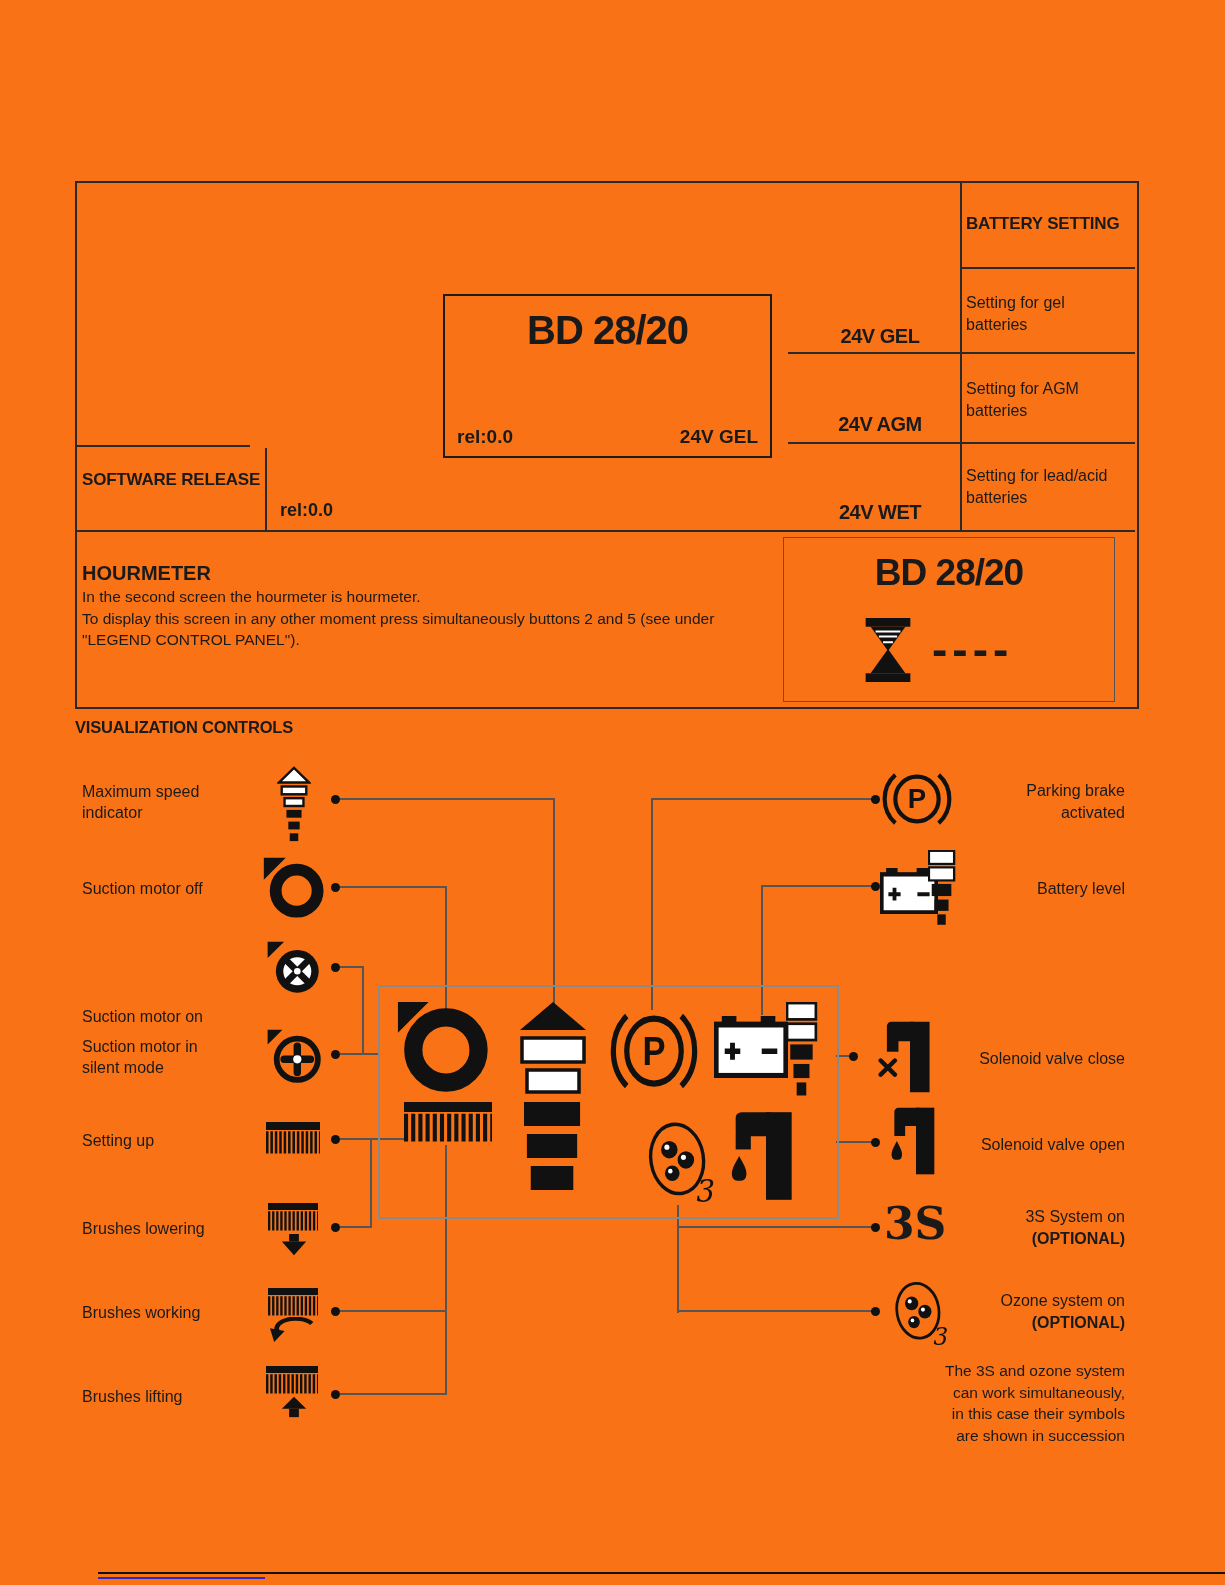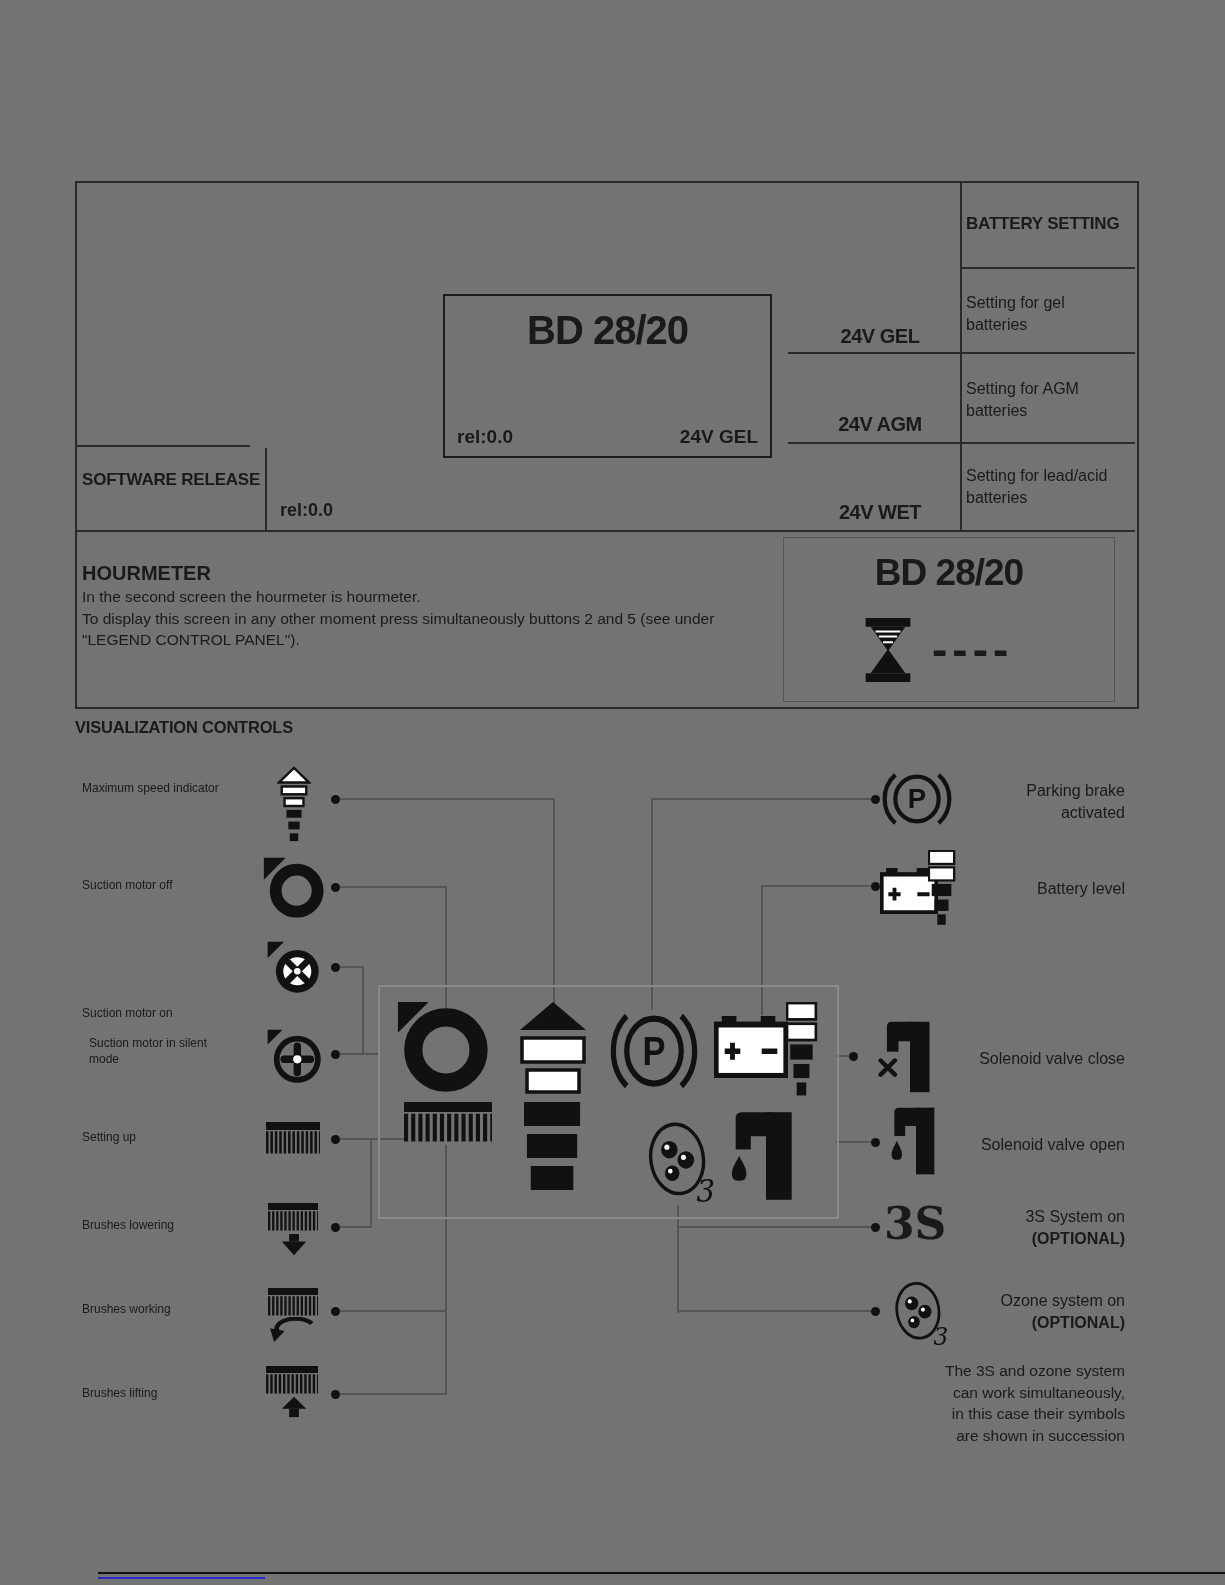--- a/index.html
+++ b/index.html
@@ -1,24 +1,24 @@
 <!DOCTYPE html>
 <html><head>
 <meta charset="utf-8">
 <style>
   html,body{margin:0;padding:0;background:#fff;}
-  .page{position:relative;width:1225px;height:1585px;background:#737373;overflow:hidden;
+  .page{position:relative;width:1225px;height:1585px;background:#f97316;overflow:hidden;
         font-family:"Liberation Sans",sans-serif;color:#1a1a1a;}
   .abs{position:absolute;}
   .hl{position:absolute;height:2px;background:#2a2a2a;}
   .vl{position:absolute;width:2px;background:#2a2a2a;}
   .cl{position:absolute;background:#555;}
   .dot{position:absolute;width:9px;height:9px;border-radius:50%;background:#111;}
   .b{font-weight:bold;}
-  .lbl{font-size:12px;line-height:1.32;}
+  .lbl{font-size:16px;line-height:1.32;}
   .rlbl{font-size:16px;line-height:1.35;text-align:right;}
   .hdr{font-size:17px;font-weight:bold;letter-spacing:-0.2px;}
   .cellTxt{font-size:16px;line-height:1.35;}
   .bigmodel{font-weight:bold;letter-spacing:-1px;text-align:center;}
   .optlabel{font-size:20px;font-weight:bold;text-align:center;letter-spacing:-0.5px;}
 </style>
 </head>
 <body>
 
 <div class="page">
@@ -169,21 +169,21 @@
         <use href="#g-hourglass"></use>
       </svg>
     <div class="b abs" style="left:148px;top:84px;font-size:46px;letter-spacing:5px">----</div>
   </div>
 
   <div class="hdr abs" style="left:75px;top:718px;font-size:16.5px">VISUALIZATION CONTROLS</div>
 
   <div class="lbl abs" style="left:82px;top:781px;width:150px">Maximum speed indicator</div>
   <div class="lbl abs" style="left:82px;top:878px;width:180px">Suction motor off</div>
   <div class="lbl abs" style="left:82px;top:1006px;width:180px">Suction motor on</div>
-  <div class="lbl abs" style="left:89px;top:1036px;width:150px">Suction motor in silent mode</div>
+  <div class="lbl abs" style="left:82px;top:1036px;width:150px">Suction motor in silent mode</div>
   <div class="lbl abs" style="left:82px;top:1130px;width:180px">Setting up</div>
   <div class="lbl abs" style="left:82px;top:1218px;width:180px">Brushes lowering</div>
   <div class="lbl abs" style="left:82px;top:1302px;width:180px">Brushes working</div>
   <div class="lbl abs" style="left:82px;top:1386px;width:180px">Brushes lifting</div>
 
   <svg class="abs" style="left:277px;top:766px;width:34px;height:80px" viewBox="0 0 36 82" preserveAspectRatio="none">
       <use href="#g-speed-left"></use>
     </svg>
   <svg class="abs" style="left:262px;top:856px;width:62px;height:62px" viewBox="0 0 68 68" preserveAspectRatio="none">
       <use href="#g-suction-off"></use>

